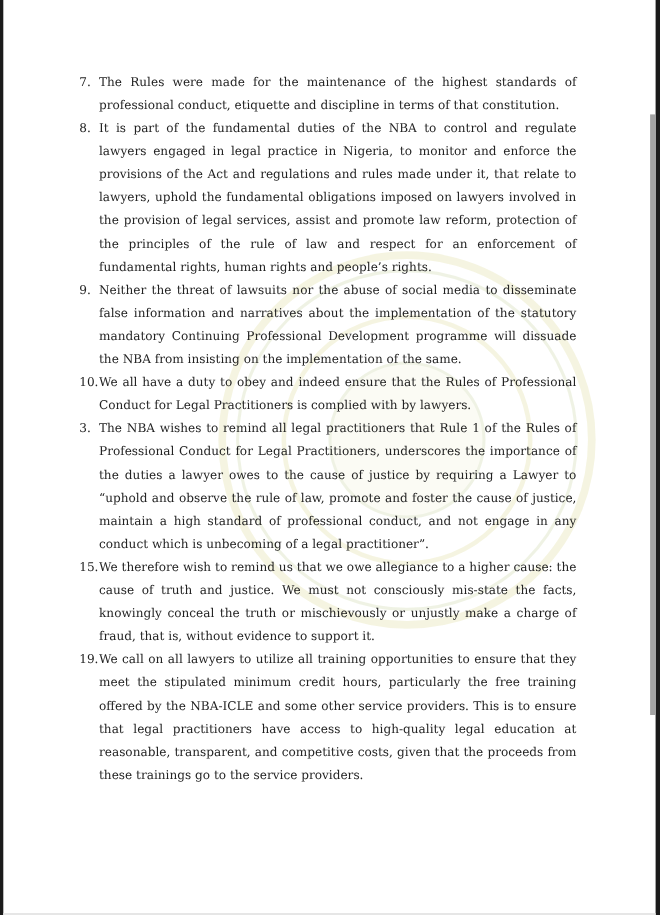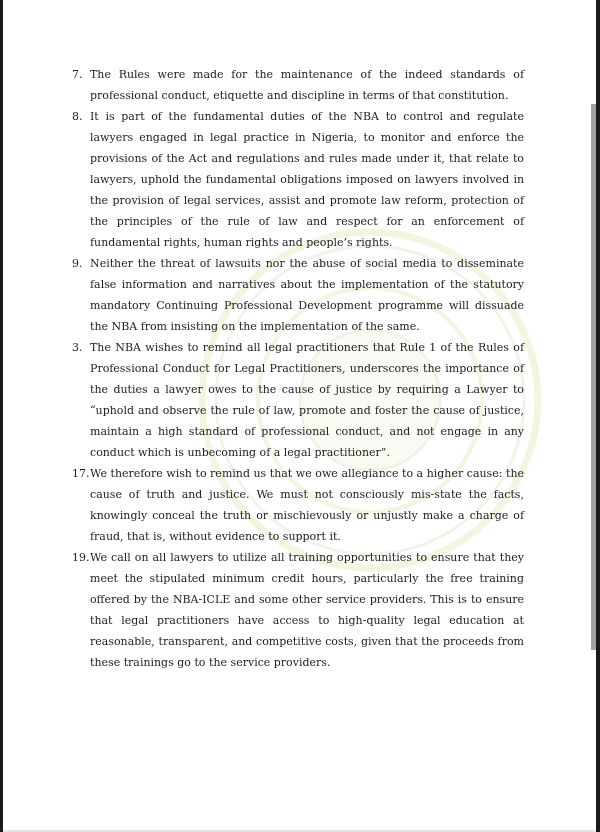--- a/index.html
+++ b/index.html
@@ -37,36 +37,40 @@
   <circle cx="50" cy="50" r="48" fill="none" stroke="#b5b020" stroke-width="2"></circle>
   <circle cx="50" cy="50" r="44" fill="none" stroke="#8aa43a" stroke-width="0.8"></circle>
   <circle cx="50" cy="50" r="32" fill="none" stroke="#b5b020" stroke-width="1.2"></circle>
   <circle cx="50" cy="50" r="20" fill="#e8e6b0" stroke="#8aa43a" stroke-width="0.8"></circle>
 </svg>
 
 <div class="page">
   <ol class="items">
     <li>
       <span class="num">7.</span>
-      <span class="txt">The Rules were made for the maintenance of the indeed standards of professional conduct, etiquette and discipline in terms of that constitution.</span>
+      <span class="txt">The Rules were made for the maintenance of the highest standards of professional conduct, etiquette and discipline in terms of that constitution.</span>
     </li>
     <li>
       <span class="num">8.</span>
       <span class="txt">It is part of the fundamental duties of the NBA to control and regulate lawyers engaged in legal practice in Nigeria, to monitor and enforce the provisions of the Act and regulations and rules made under it, that relate to lawyers, uphold the fundamental obligations imposed on lawyers involved in the provision of legal services, assist and promote law reform, protection of the principles of the rule of law and respect for an enforcement of fundamental rights, human rights and people’s rights.</span>
     </li>
     <li>
       <span class="num">9.</span>
       <span class="txt">Neither the threat of lawsuits nor the abuse of social media to disseminate false information and narratives about the implementation of the statutory mandatory Continuing Professional Development programme will dissuade the NBA from insisting on the implementation of the same.</span>
     </li>
     <li>
+      <span class="num">10.</span>
+      <span class="txt">We all have a duty to obey and indeed ensure that the Rules of Professional Conduct for Legal Practitioners is complied with by lawyers.</span>
+    </li>
+    <li>
       <span class="num">3.</span>
       <span class="txt">The NBA wishes to remind all legal practitioners that Rule 1 of the Rules of Professional Conduct for Legal Practitioners, underscores the importance of the duties a lawyer owes to the cause of justice by requiring a Lawyer to “uphold and observe the rule of law, promote and foster the cause of justice, maintain a high standard of professional conduct, and not engage in any conduct which is unbecoming of a legal practitioner”.</span>
     </li>
     <li>
-      <span class="num">17.</span>
+      <span class="num">15.</span>
       <span class="txt">We therefore wish to remind us that we owe allegiance to a higher cause: the cause of truth and justice. We must not consciously mis-state the facts, knowingly conceal the truth or mischievously or unjustly make a charge of fraud, that is, without evidence to support it.</span>
     </li>
     <li>
       <span class="num">19.</span>
       <span class="txt">We call on all lawyers to utilize all training opportunities to ensure that they meet the stipulated minimum credit hours, particularly the free training offered by the NBA-ICLE and some other service providers. This is to ensure that legal practitioners have access to high-quality legal education at reasonable, transparent, and competitive costs, given that the proceeds from these trainings go to the service providers.</span>
     </li>
   </ol>
 </div>
 
 <div class="scroll-thumb"></div>

